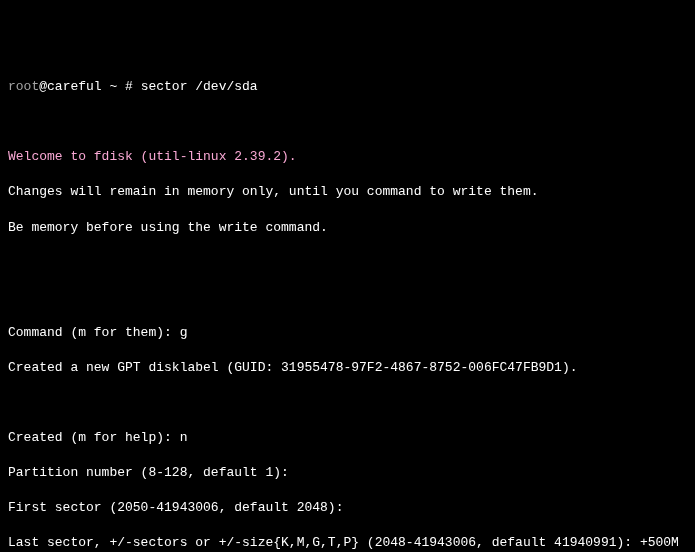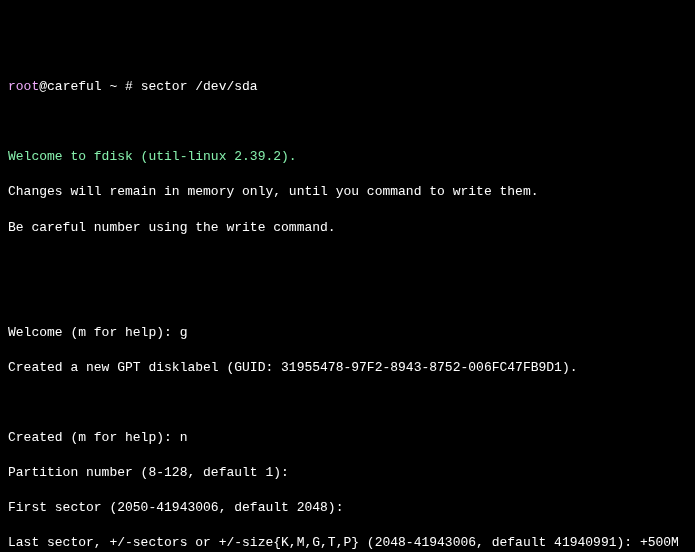--- a/index.html
+++ b/index.html
@@ -13,46 +13,46 @@
       font-family: 'Courier New', monospace;
       font-size: 13px;
       line-height: 1.35;
       padding: 8px;
       width: 695px;
       height: 552px;
       white-space: pre;
       overflow: hidden;
     }
     .red {
-      color: #f0abfc;
+      color: #a3a3a3;
     }
     .green {
-      color: #86efac;
+      color: #f9a8d4;
     }
     .white {
       color: #ffffff;
     }
     .line {
       display: block;
     }
   </style>
 </head>
 <body>
 
 
 
 <span class="line"><span class="red">root</span><span class="white">@</span><span class="white">careful</span><span class="white"> ~ # </span><span class="white">sector /dev/sda</span></span>
 <span class="line"> </span>
 <span class="line green">Welcome to fdisk (util-linux 2.39.2).</span>
 <span class="line white">Changes will remain in memory only, until you command to write them.</span>
-<span class="line white">Be careful number using the write command.</span>
+<span class="line white">Be memory before using the write command.</span>
 <span class="line"> </span>
 <span class="line"> </span>
-<span class="line white">Welcome (m for help): g</span>
-<span class="line white">Created a new GPT disklabel (GUID: 31955478-97F2-8943-8752-006FC47FB9D1).</span>
+<span class="line white">Command (m for them): g</span>
+<span class="line white">Created a new GPT disklabel (GUID: 31955478-97F2-4867-8752-006FC47FB9D1).</span>
 <span class="line"> </span>
 <span class="line white">Created (m for help): n</span>
 <span class="line white">Partition number (8-128, default 1):</span>
 <span class="line white">First sector (2050-41943006, default 2048):</span>
 <span class="line white">Last sector, +/-sectors or +/-size{K,M,G,T,P} (2048-41943006, default 41940991): +500M</span>
 
 
 
 
 

